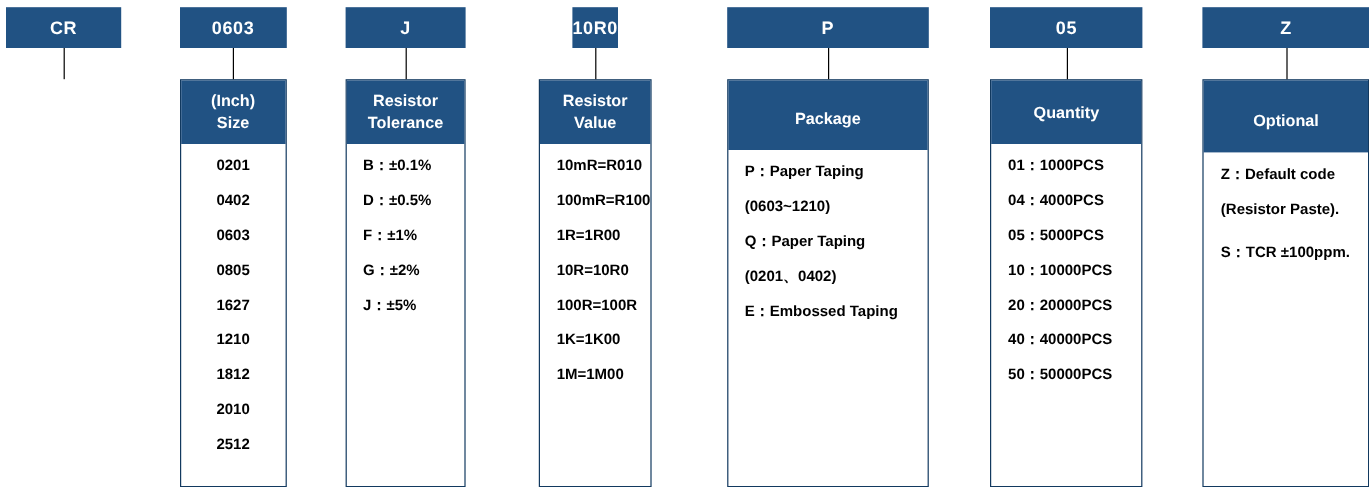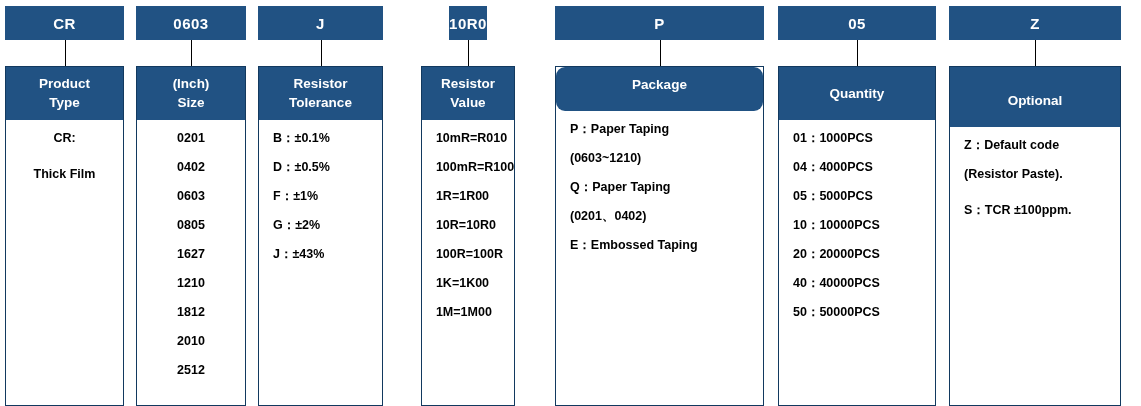--- a/index.html
+++ b/index.html
@@ -16,20 +16,21 @@
   }
   .chart {
     position: relative;
     width: 1141px;
     height: 298px;
     display: flex;
     align-items: flex-start;
     justify-content: flex-start;
     padding: 6px 0 0 0;
     box-sizing: border-box;
+    gap: 37px;
   }
   .column {
     display: flex;
     flex-direction: column;
     align-items: stretch;
     box-sizing: border-box;
   }
   .code-box {
     background: #1f4e79;
     background: #215283;
@@ -110,30 +111,20 @@
 </head>
 <body>
 
 <div class="chart">
 
   <div class="column col-0">
     <div class="code-box">CR</div>
     <div class="connector">
         <span class="stem"></span>
       </div>
-    <div class="body-box body-h-412">
-      <div class="header">
-        <span class="hline">Product</span>
-        <span class="hline">Type</span>
-      </div>
-      <div class="items align-center">
-        <div class="item spacer-after">CR:</div>
-        <div class="item">Thick Film</div>
-      </div>
-    </div>
   </div>
 
   <div class="column col-1">
     <div class="code-box">0603</div>
     <div class="connector">
         <span class="stem"></span>
       </div>
     <div class="body-box body-h-412">
       <div class="header">
         <span class="hline">(Inch)</span>
@@ -161,21 +152,21 @@
     <div class="body-box body-h-412">
       <div class="header">
         <span class="hline">Resistor</span>
         <span class="hline">Tolerance</span>
       </div>
       <div class="items align-left">
         <div class="item">B：±0.1%</div>
         <div class="item">D：±0.5%</div>
         <div class="item">F：±1%</div>
         <div class="item">G：±2%</div>
-        <div class="item">J：±43%</div>
+        <div class="item">J：±5%</div>
       </div>
     </div>
   </div>
 
   <div class="column col-3">
     <div class="code-box">10R0</div>
     <div class="connector">
         <span class="stem"></span>
       </div>
     <div class="body-box body-h-412">
@@ -194,21 +185,21 @@
       </div>
     </div>
   </div>
 
   <div class="column col-4">
     <div class="code-box">P</div>
     <div class="connector">
         <span class="stem"></span>
       </div>
     <div class="body-box body-h-412">
-      <div class="header" style="padding-top:8px;padding-bottom:17px;border-radius:9px;">
+      <div class="header" style="padding-top:22px;padding-bottom:17px;">
         <span class="hline">Package</span>
       </div>
       <div class="items align-left">
         <div class="item">P：Paper Taping</div>
         <div class="item">(0603~1210)</div>
         <div class="item">Q：Paper Taping</div>
         <div class="item">(0201、0402)</div>
         <div class="item">E：Embossed Taping</div>
       </div>
     </div>

